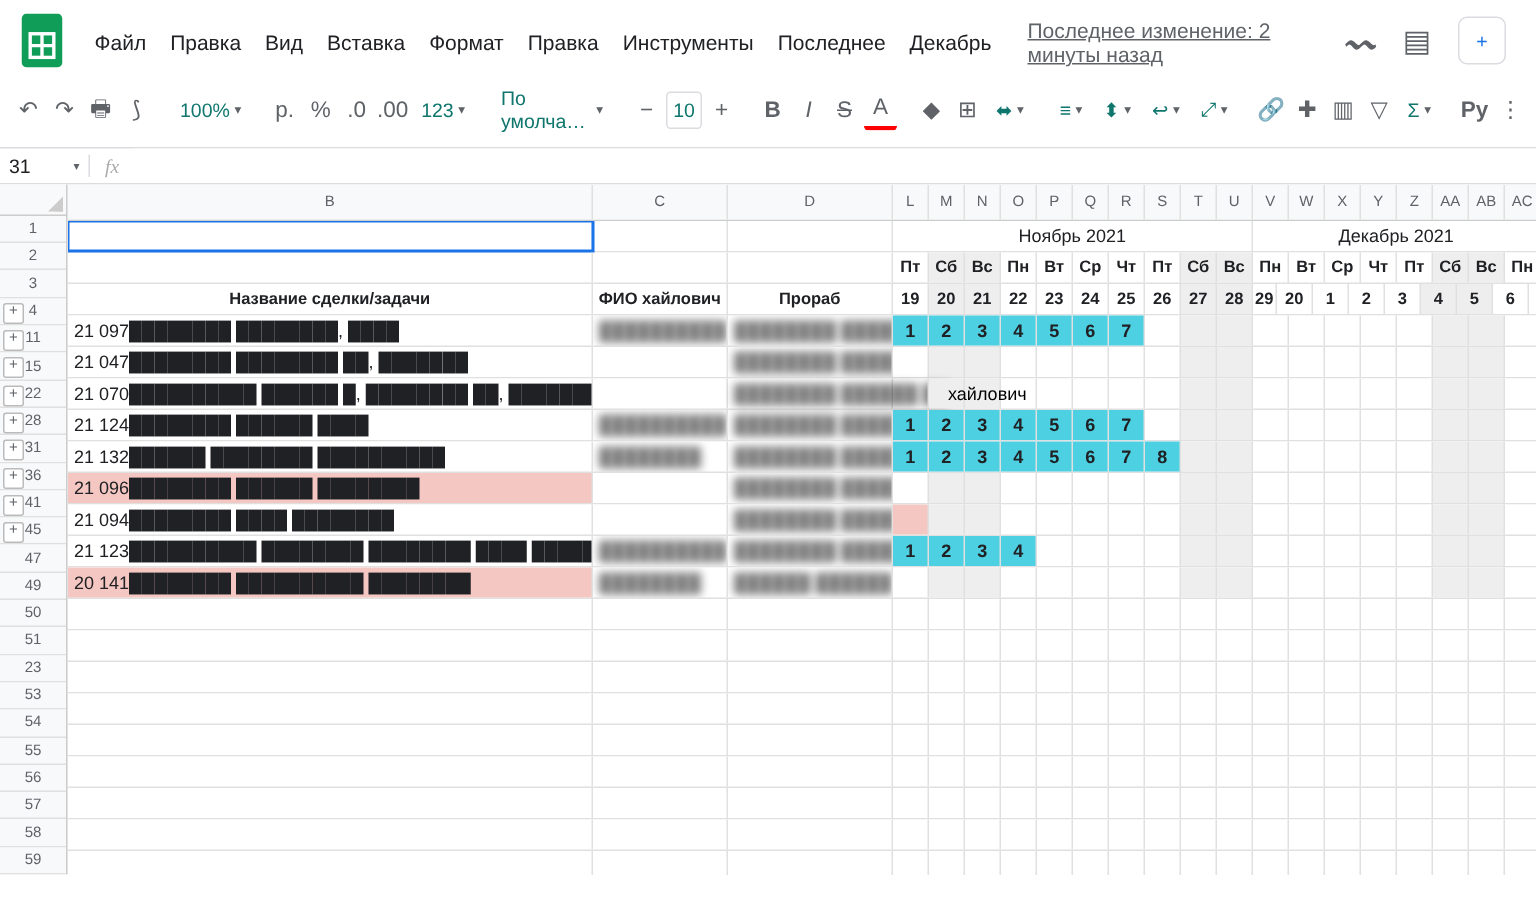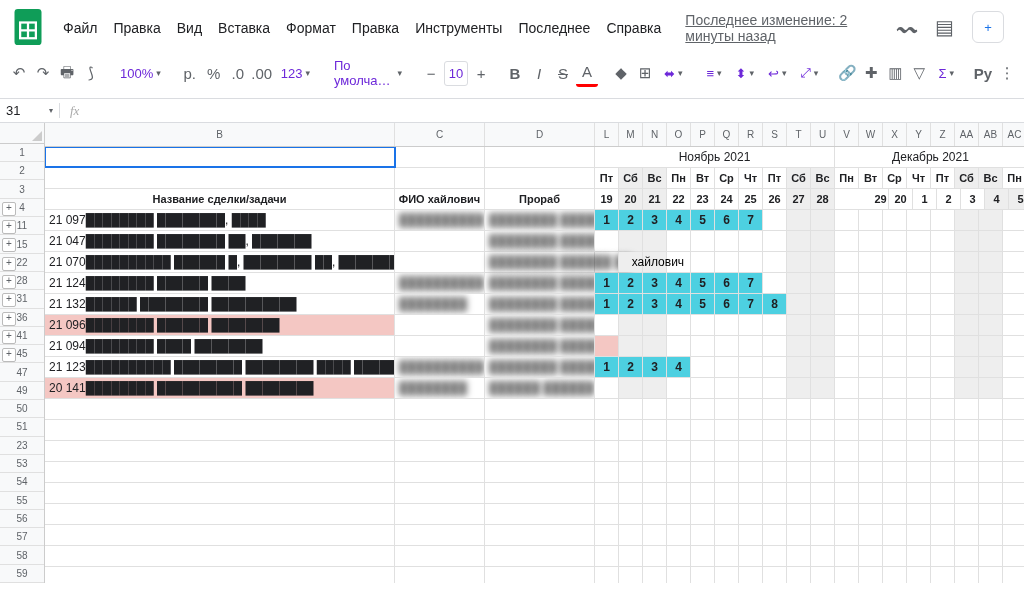--- a/index.html
+++ b/index.html
@@ -19,21 +19,21 @@
 .menu-bar span { padding: 4px 7px; cursor: pointer; border-radius: 3px; }
 .last-edit { text-decoration: underline; color: #5f6368; margin-left: 8px; }
 .header-right { display: flex; gap: 18px; align-items: center; padding-right: 12px; }
 .header-icon { color: #5f6368; font-size: 20px; cursor: pointer; }
 .share-btn { width: 32px; height: 32px; border: 1px solid #dadce0; border-radius: 6px; display: flex; align-items: center; justify-content: center; color: #1a73e8; cursor: pointer; }
 
 
 .toolbar { display: flex; align-items: center; padding: 6px 8px; border-bottom: 1px solid #dadce0; gap: 2px; flex-wrap: nowrap; overflow: hidden; }
 .tb-btn { padding: 4px 5px; color: #5f6368; cursor: pointer; font-size: 15px; display: flex; align-items: center; justify-content: center; min-width: 22px; border-radius: 3px; }
 .tb-sep { width: 1px; height: 20px; background: #dadce0; margin: 0 4px; }
-.tb-text { font-size: 13px; color: #6d28d9; padding: 4px 6px; cursor: pointer; display: flex; align-items: center; gap: 3px; }
+.tb-text { font-size: 13px; color: #0f766e; padding: 4px 6px; cursor: pointer; display: flex; align-items: center; gap: 3px; }
 .tb-text::after { content: "▾"; font-size: 9px; color: #5f6368; }
 .tb-noarrow::after { content: none; }
 
 
 .fx-row { display: flex; align-items: center; border-bottom: 1px solid #dadce0; height: 24px; }
 .name-box { width: 60px; border-right: 1px solid #dadce0; padding: 0 6px; font-size: 13px; display: flex; align-items: center; justify-content: space-between; }
 .name-box::after { content: "▾"; font-size: 8px; color: #5f6368; }
 .fx-label { font-style: italic; color: #aaa; padding: 0 10px; font-family: serif; }
 .fx-input { flex: 1; border: none; outline: none; height: 100%; font-size: 13px; }
 
@@ -77,21 +77,21 @@
     <div class="title-block">
       <div class="menu-bar">
         <span>Файл</span>
         <span>Правка</span>
         <span>Вид</span>
         <span>Вставка</span>
         <span>Формат</span>
         <span>Правка</span>
         <span>Инструменты</span>
         <span>Последнее</span>
-        <span>Справка</span>
+        <span>Декабрь</span>
         <span class="last-edit">Последнее изменение: 2 минуты назад</span>
       </div>
     </div>
     <div class="header-right">
       <span class="header-icon">〰</span>
       <span class="header-icon">▤</span>
       <span class="share-btn">+</span>
     </div>
   </div>
 </div>
@@ -242,21 +242,21 @@
           <div class="cell center" style="width: 24px;">19</div>
           <div class="cell weekend center" style="width: 24px;">20</div>
           <div class="cell weekend center" style="width: 24px;">21</div>
           <div class="cell center" style="width: 24px;">22</div>
           <div class="cell center" style="width: 24px;">23</div>
           <div class="cell center" style="width: 24px;">24</div>
           <div class="cell center" style="width: 24px;">25</div>
           <div class="cell center" style="width: 24px;">26</div>
           <div class="cell weekend center" style="width: 24px;">27</div>
           <div class="cell weekend center" style="width: 24px;">28</div>
-          <div class="cell center" style="width: 16px; margin-left: 38px;">29</div>
+          <div class="cell center" style="width: 16px;">29</div>
           <div class="cell center" style="width: 24px;">20</div>
           <div class="cell center" style="width: 24px;">1</div>
           <div class="cell center" style="width: 24px;">2</div>
           <div class="cell center" style="width: 24px;">3</div>
           <div class="cell weekend center" style="width: 24px;">4</div>
           <div class="cell weekend center" style="width: 24px;">5</div>
           <div class="cell center" style="width: 24px;">6</div>
         </div>
         <div class="data-row">
           <div class="cell" style="width: 350px;">

